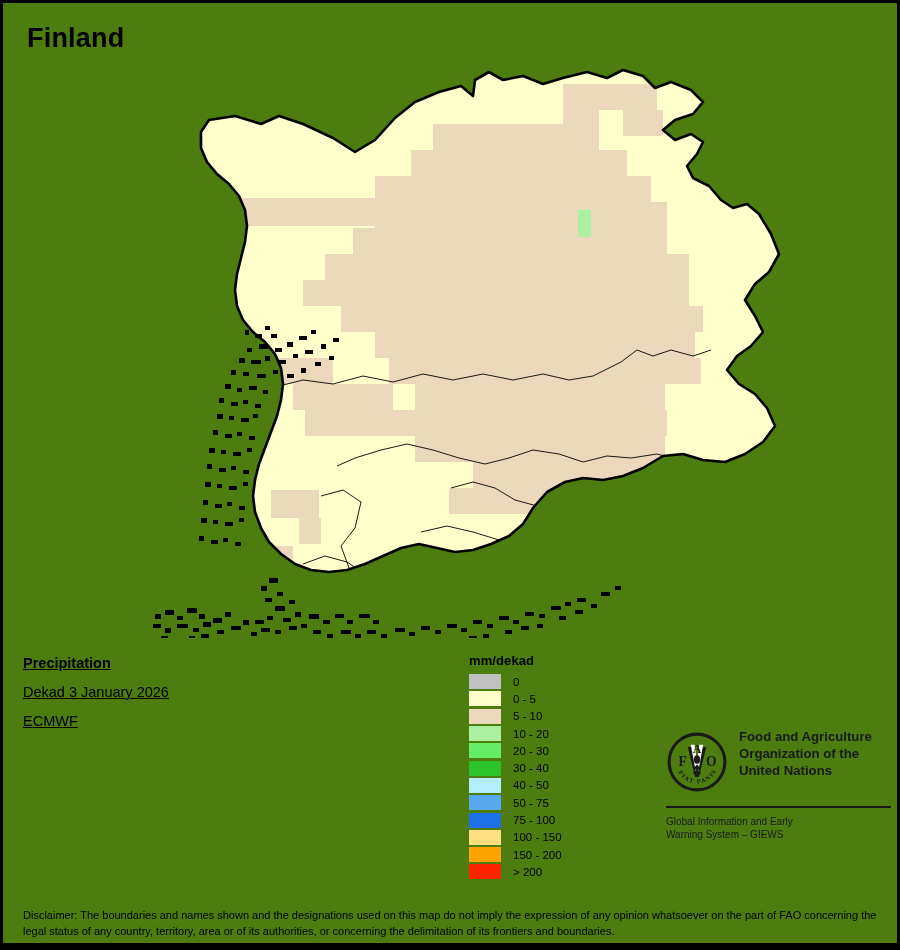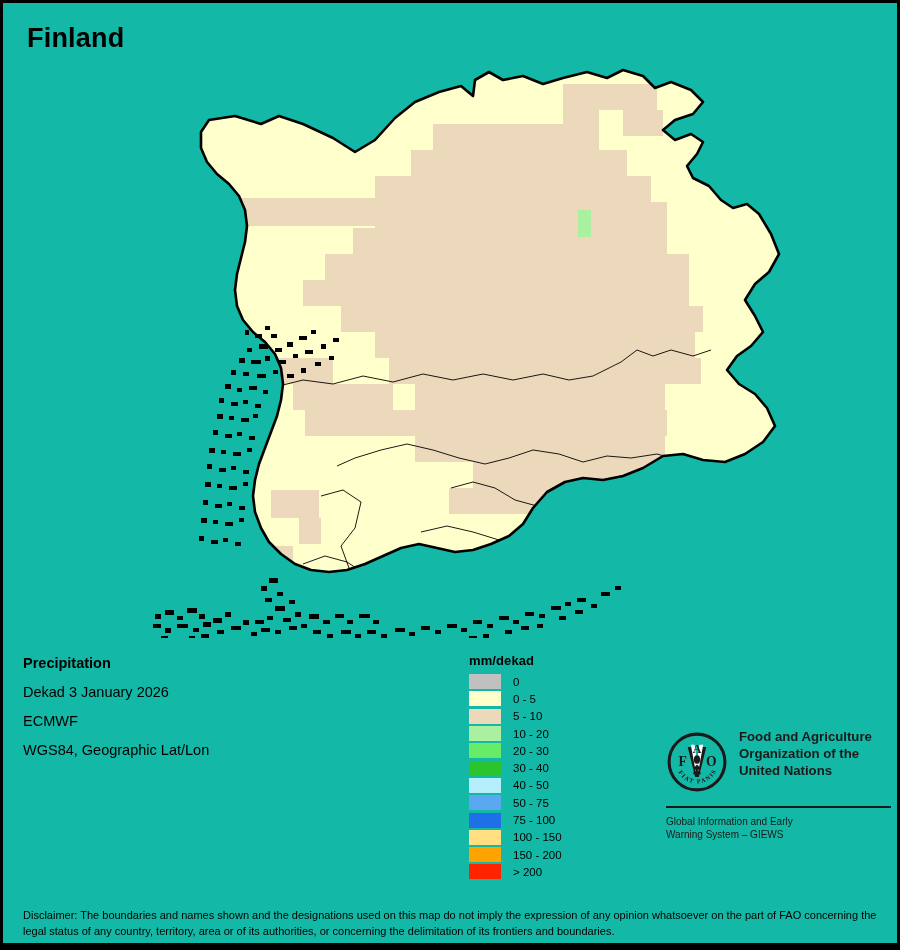--- a/index.html
+++ b/index.html
@@ -1,31 +1,31 @@
 <!DOCTYPE html>
 <html><head>
 <meta charset="utf-8">
 <style>
   html,body{margin:0;padding:0;background:#fff;}
   body{font-family:"Liberation Sans", sans-serif;}
   #page{
-    position:relative;width:900px;height:950px;background:#14b8a6;
+    position:relative;width:900px;height:950px;background:#4d7c0f;
     border:3px solid #000;box-sizing:border-box;overflow:hidden;
   }
   
   #title{
     position:absolute;left:24px;top:20px;
     font-size:27px;font-weight:bold;color:#000;letter-spacing:.2px;
   }
   
   #map-area{position:absolute;left:0;top:55px;width:894px;height:580px;}
   #map-svg{display:block;}
   
   #info{position:absolute;left:20px;top:653px;width:300px;}
-  #info .ln{font-size:14.5px;color:#000;margin-bottom:13px;line-height:1.1;}
+  #info .ln{font-size:14.5px;color:#000;margin-bottom:13px;line-height:1.1;text-decoration:underline;}
   #info .ln.bold{font-weight:bold;}
   
   #legend{position:absolute;left:466px;top:650px;width:140px;}
   #legend-title{
     font-size:13px;font-weight:bold;
     color:#000;margin-bottom:5px;letter-spacing:.1px;
   }
   .lg-row{display:flex;align-items:center;height:17.3px;}
   .lg-sw{width:32px;height:15px;border:0;flex:0 0 32px;}
   .lg-lb{font-size:11.5px;color:#000;margin-left:12px;white-space:nowrap;}
@@ -346,21 +346,20 @@
         <rect x="598" y="534" width="9" height="4"></rect>
           <rect x="612" y="528" width="6" height="4"></rect>
       </g>
     </svg>
   </div>
 
   <div id="info">
     <div class="ln bold">Precipitation</div>
     <div class="ln">Dekad 3 January 2026</div>
     <div class="ln">ECMWF</div>
-    <div class="ln">WGS84, Geographic Lat/Lon</div>
   </div>
 
   <div id="legend">
     <div id="legend-title">mm/dekad</div>
     <div id="legend-rows">
         <div class="lg-row">
           <div class="lg-sw" style="background: rgb(192, 192, 192);"></div>
           <div class="lg-lb">0</div>
         </div>
         <div class="lg-row">

